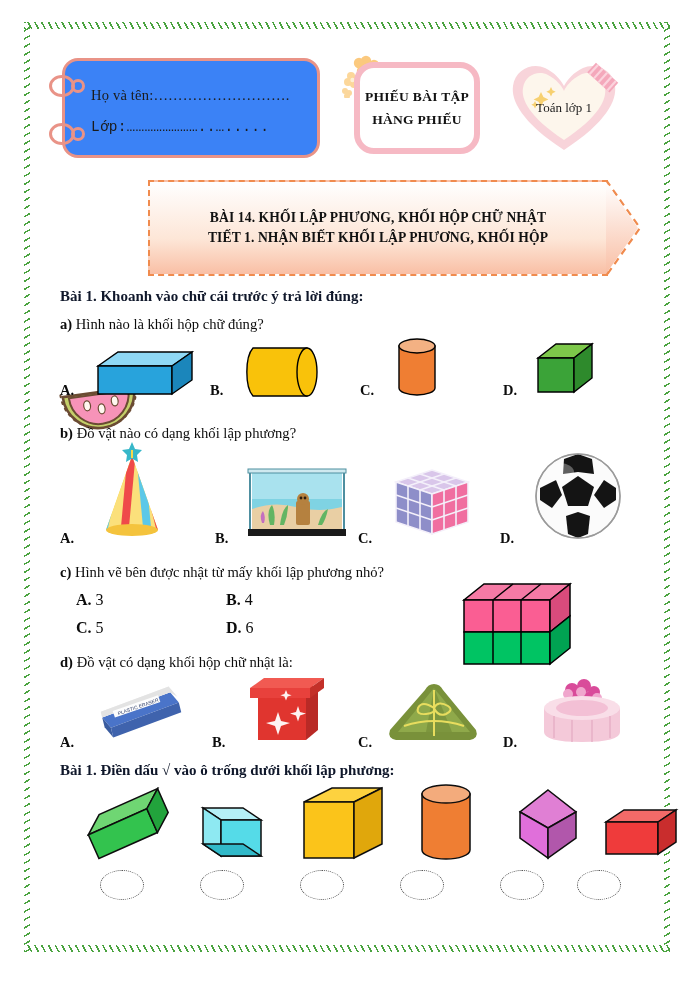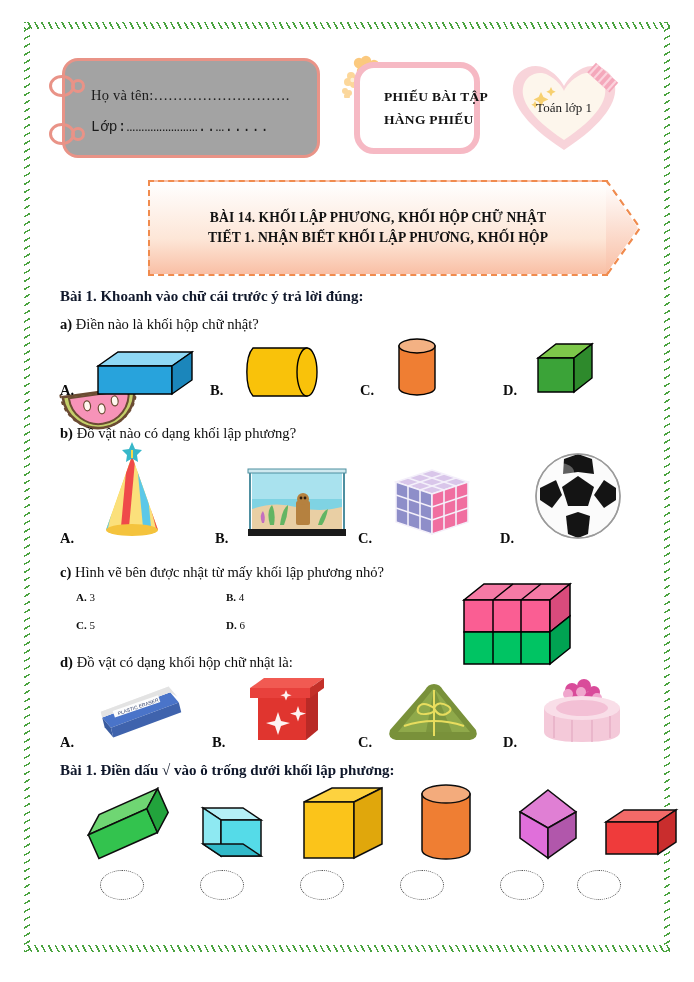--- a/index.html
+++ b/index.html
@@ -43,21 +43,21 @@
       150deg, #4aa33f 0px, #4aa33f 1.5px,
       rgba(255,255,255,0) 1.5px, rgba(255,255,255,0) 7px);
   }
 
   
   .header { position: absolute; left: 0; top: 0; width: 694px; height: 175px; }
 
   .name-card {
     position: absolute; left: 62px; top: 58px;
     width: 258px; height: 100px;
-    background: #a3a3a3;
+    background: #3b82f6;
     border: 3.5px solid #e99387;
     border-radius: 16px;
   }
   .ring {
     position: absolute; left: -16px;
     width: 26px; height: 22px;
     border: 3.5px solid #e99387;
     border-radius: 50%;
     background: transparent;
   }
@@ -80,23 +80,22 @@
   .name-line.l1 { top: 26px; }
   .name-line.l2 { top: 58px; font-family: Liberation Mono, monospace; }
 
   .title-box {
     position: absolute; left: 354px; top: 62px;
     width: 126px; height: 92px;
     background: #ffffff;
     border: 6px solid #f6b9c4;
     border-radius: 20px;
     display: flex; flex-direction: column;
-    align-items: flex-start; justify-content: center;
+    align-items: center; justify-content: center;
     gap: 7px;
-    padding-left: 24px;
   }
   .title-box span {
     font-size: 13.5px; font-weight: bold;
     color: #121212; letter-spacing: .3px;
     white-space: nowrap;
   }
   .flowers { position: absolute; left: 340px; top: 52px; width: 52px; height: 46px; }
 
   .heart-badge { position: absolute; left: 505px; top: 56px; width: 118px; height: 100px; }
   .heart-badge .htext {
@@ -136,21 +135,21 @@
   .q-sub b, .q-head b { font-weight: bold; }
 
   .opt-label {
     position: absolute;
     font-size: 14.5px; color: #0c0c0c;
   }
   .opt-label b { font-weight: bold; }
 
   .choice {
     position: absolute;
-    font-size: 11px; color: #0c0c0c;
+    font-size: 16px; color: #0c0c0c;
   }
   .choice b { font-weight: bold; }
 
   .fig { position: absolute; }
   .oval {
     position: absolute;
     width: 44px; height: 30px;
     border: 1.6px dotted #4a4a4a;
     border-radius: 50%;
   }
@@ -259,21 +258,21 @@
       </defs>
     </svg>
   </div>
 
   <div class="content">
 
     <div class="q-head" style="top:6px">Bài 1. Khoanh vào chữ cái trước ý trả lời đúng:</div>
 
     <div class="q-sub" style="top:34px">
       <b>a)</b>
-      <span>Điền nào là khối hộp chữ nhật?</span>
+      <span>Hình nào là khối hộp chữ đúng?</span>
     </div>
 
     <svg class="fig" style="left:88px;top:62px" width="110" height="56">
       <polygon points="10,22 84,22 104,8 30,8" fill="#8fd8f5" stroke="#000" stroke-width="1.4"></polygon>
       <polygon points="10,22 84,22 84,50 10,50" fill="#28a3dc" stroke="#000" stroke-width="1.4"></polygon>
       <polygon points="84,22 104,8 104,36 84,50" fill="#1b86bb" stroke="#000" stroke-width="1.4"></polygon>
     </svg>
     <div class="opt-label" style="left:60px;top:100px">
       <b>A.</b>
     </div>

